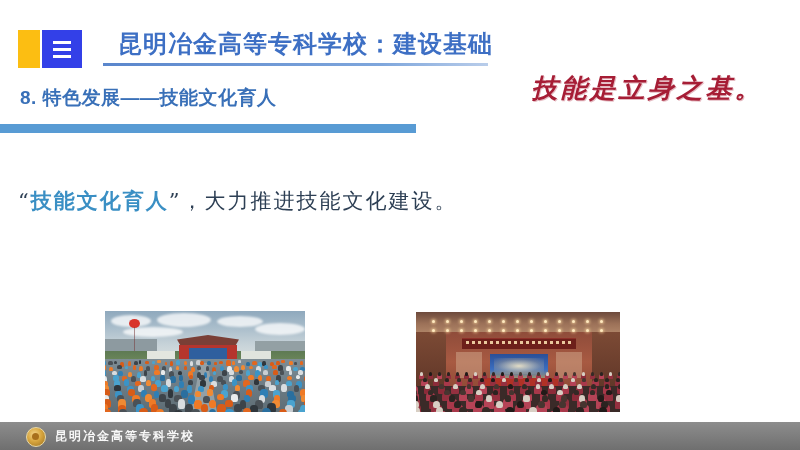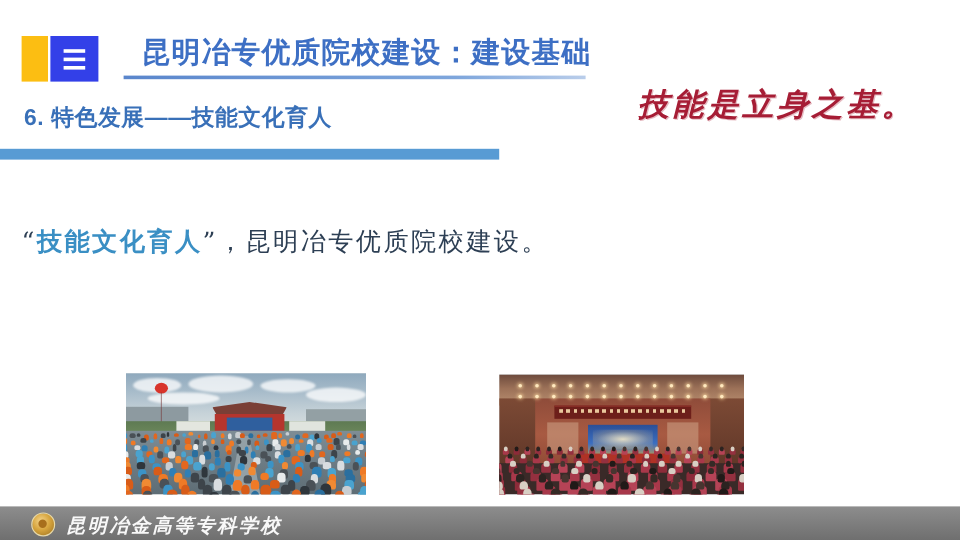--- a/index.html
+++ b/index.html
@@ -295,23 +295,22 @@
     left: 5px; top: 5px;
     width: 7px; height: 7px;
     border-radius: 50%;
     background: #a86f1c;
   }
   #footer-cn {
     position: absolute;
     left: 55px;
     top: 6px;
     font-family: "DejaVu Serif", serif;
-    font-style: italic;
     font-weight: bold;
-    font-size: 16px;
+    font-size: 12px;
     letter-spacing: 2px;
     color: #ffffff;
     opacity: 0.95;
     white-space: nowrap;
   }
   #footer-en {
     position: absolute;
     right: 122px;
     top: 8px;
     font-family: "DejaVu Serif", serif;
@@ -339,33 +338,33 @@
 
 <div id="slide">
 
   <div id="header">
     <div class="hdr-yellow-bar"></div>
     <div class="hdr-blue-box">
       <i></i>
       <i></i>
       <i></i>
     </div>
-    <div id="header-title">昆明冶专优质院校建设：建设基础</div>
+    <div id="header-title">昆明冶金高等专科学校：建设基础</div>
     <div class="hdr-underline"></div>
   </div>
 
-  <div id="subtitle">6. 特色发展——技能文化育人</div>
+  <div id="subtitle">8. 特色发展——技能文化育人</div>
   <div class="sub-bar"></div>
 
   <div id="slogan">
     <span class="ln ln2">技能是立身之基。</span>
   </div>
 
   <div id="body-text">
-    <span class="line line2"><span>“</span><span class="hl">技能文化育人</span><span>”，昆明冶专优质院校建设。</span></span>
+    <span class="line line2"><span>“</span><span class="hl">技能文化育人</span><span>”，大力推进技能文化建设。</span></span>
   </div>
 
   <div class="photo" id="photo-left">
     <div class="ph-layer pl-sky"></div>
     <div class="ph-layer pl-cloud" style="left:6px;  top:4px;  width:40px; height:12px;"></div>
     <div class="ph-layer pl-cloud" style="left:52px; top:2px;  width:54px; height:14px;"></div>
     <div class="ph-layer pl-cloud" style="left:112px;top:5px;  width:46px; height:11px;"></div>
     <div class="ph-layer pl-cloud" style="left:150px;top:12px; width:50px; height:12px;"></div>
     <div class="ph-layer pl-cloud" style="left:18px; top:16px; width:60px; height:10px;"></div>
     <div class="ph-layer pl-bldg-l"></div>

